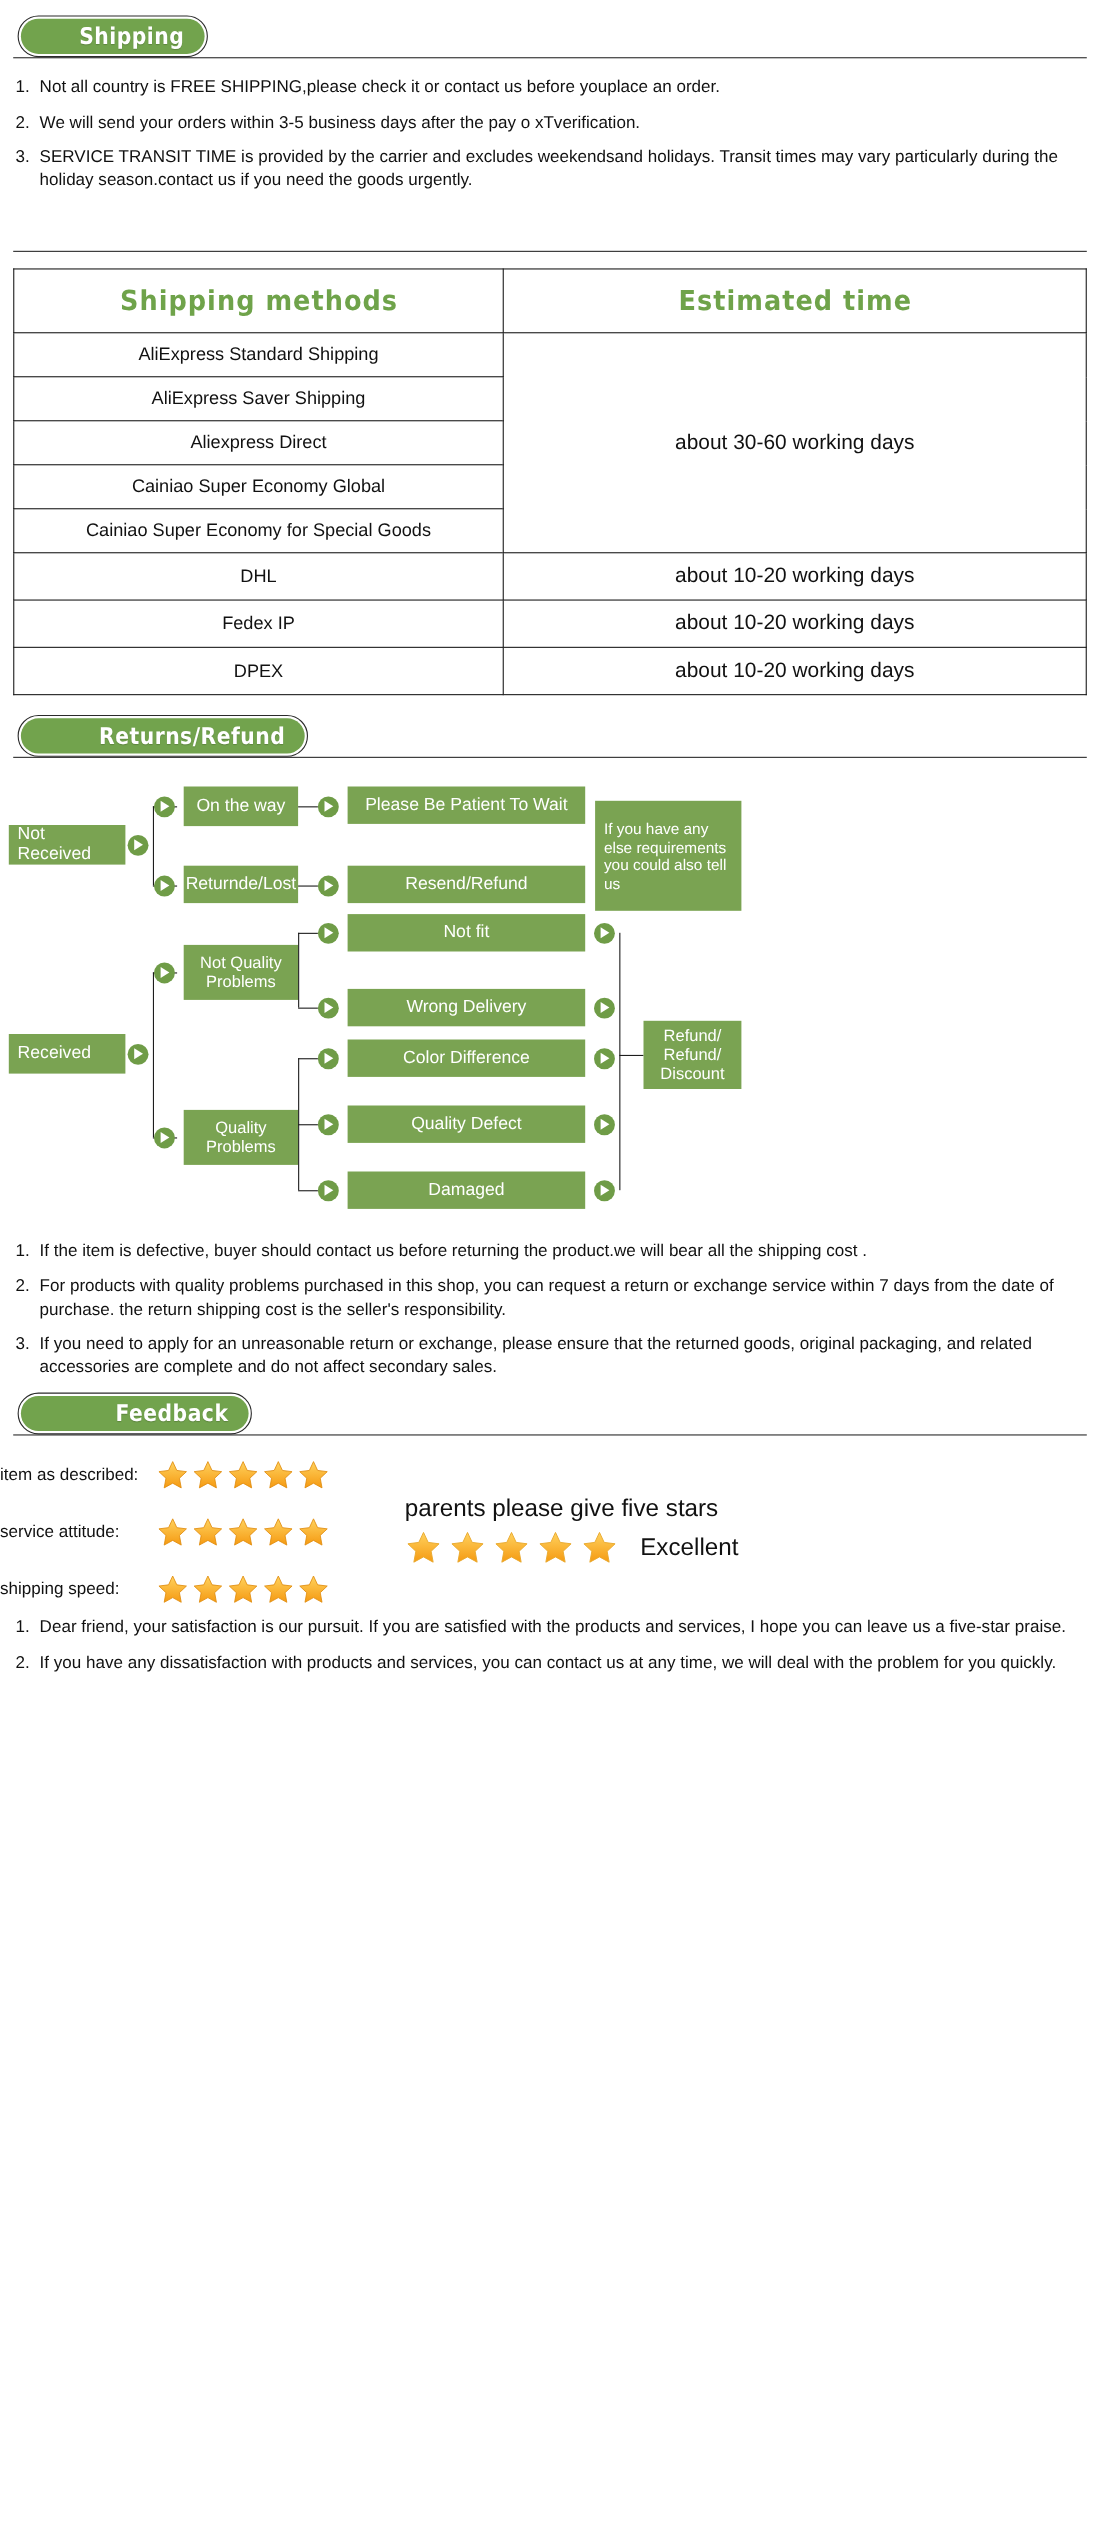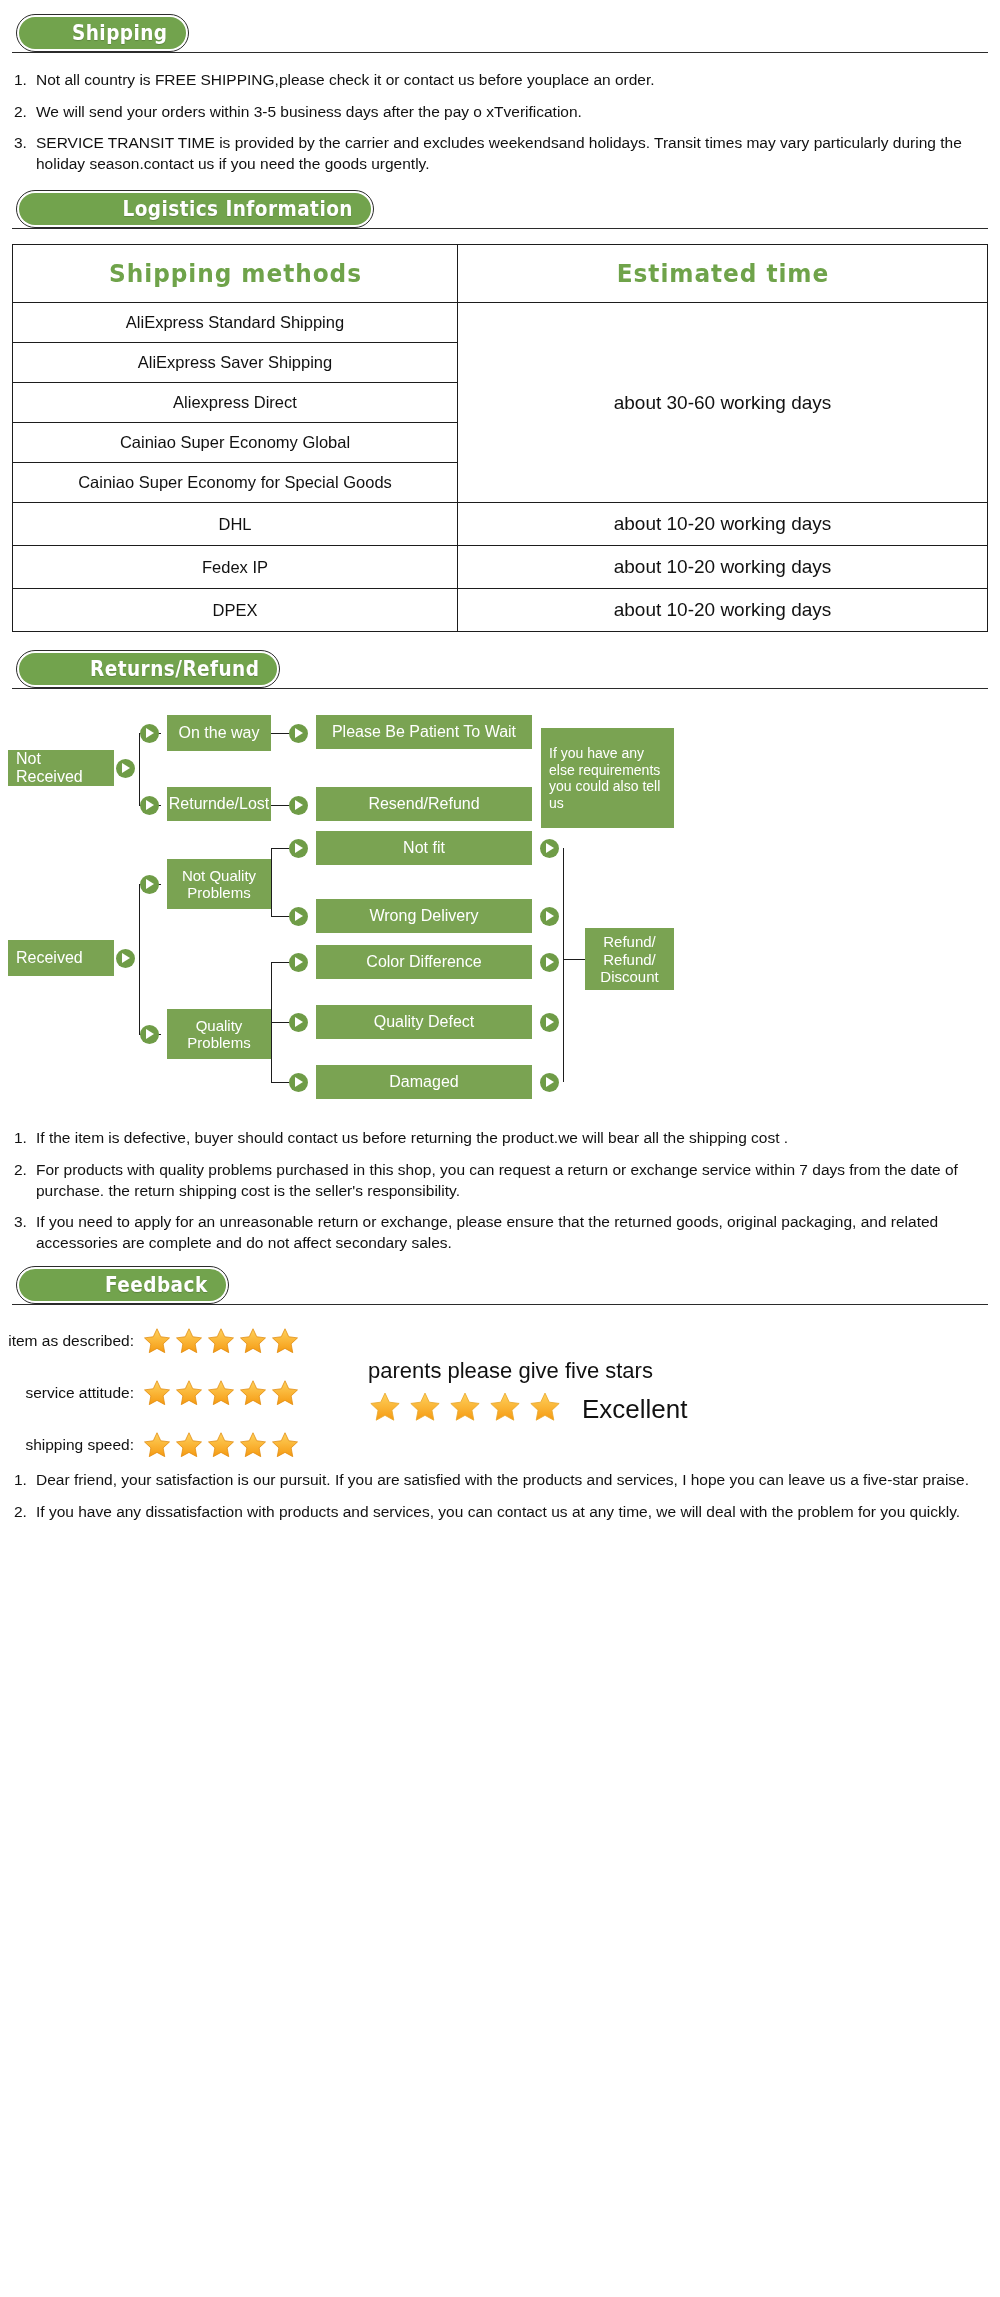--- a/index.html
+++ b/index.html
@@ -161,37 +161,36 @@
     height: 150px;
   }
   .rate-row {
     position: absolute;
     display: flex;
     align-items: center;
   }
   .rate-label {
     font-size: 15.5px;
     width: 142px;
-    text-align: right;
     padding-right: 8px;
   }
   .stars { display: flex; }
   .star {
     width: 30px; height: 30px;
     margin-right: 2px;
     display: block;
   }
   .star.big { width: 34px; height: 34px; margin-right: 6px; }
   .fb-note {
     position: absolute;
     font-size: 22px;
   }
   .excellent {
     position: absolute;
-    font-size: 26px;
+    font-size: 22px;
   }
 </style>
 </head>
 <body>
 
 <div class="sec-head">
   <div class="rule"></div>
   <div class="pill">
     <div class="pill-inner">
       <span class="pill-label">Shipping</span>
@@ -209,25 +208,20 @@
     <span class="note-text">We will send your orders within 3-5 business days after the pay o xTverification.</span>
   </div>
   <div class="note-row">
     <span class="note-num">3.</span>
     <span class="note-text">SERVICE TRANSIT TIME is provided by the carrier and excludes weekendsand holidays. Transit times may vary particularly during the holiday season.contact us if you need the goods urgently.</span>
   </div>
 </div>
 
 <div class="sec-head" style="margin-top:14px;">
   <div class="rule"></div>
-  <div class="pill">
-    <div class="pill-inner" style="padding-left:72px;">
-      <span class="pill-label">Logistics  Information</span>
-    </div>
-  </div>
 </div>
 
 <table class="ltable">
   <tbody>
       <tr>
     <th class="col-a">Shipping  methods</th>
     <th>Estimated  time</th>
   </tr>
   <tr>
     <td class="col-a">AliExpress Standard Shipping</td>

